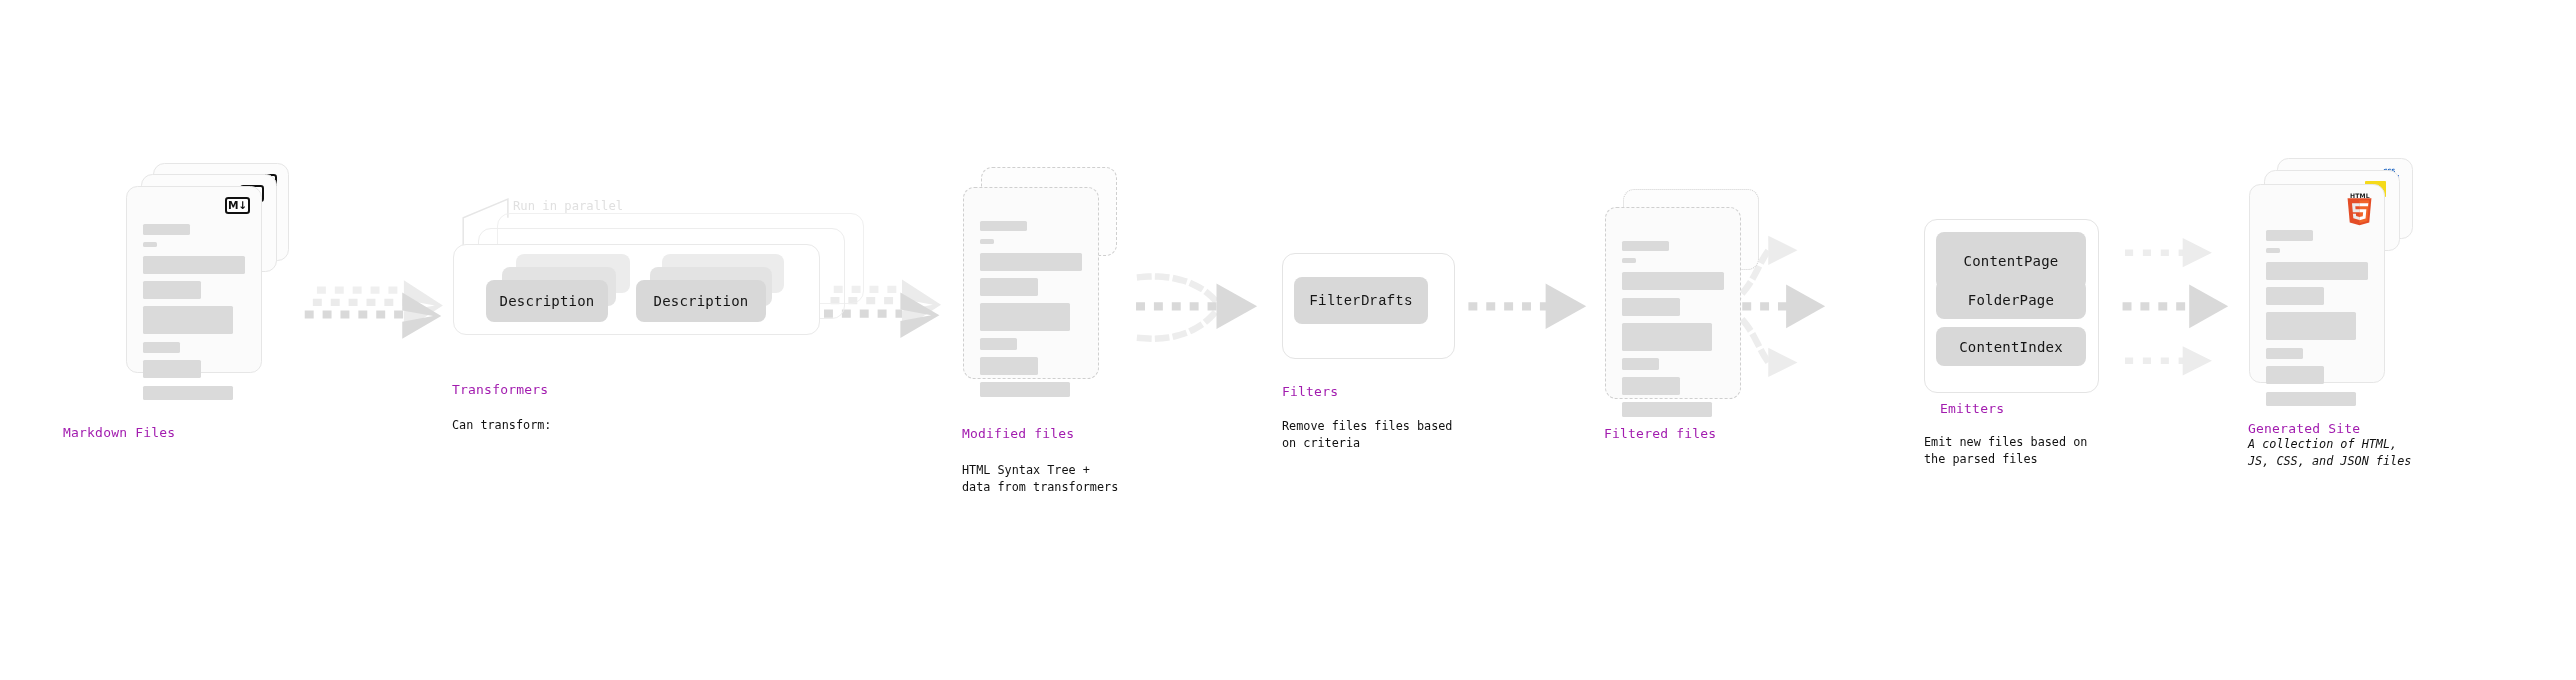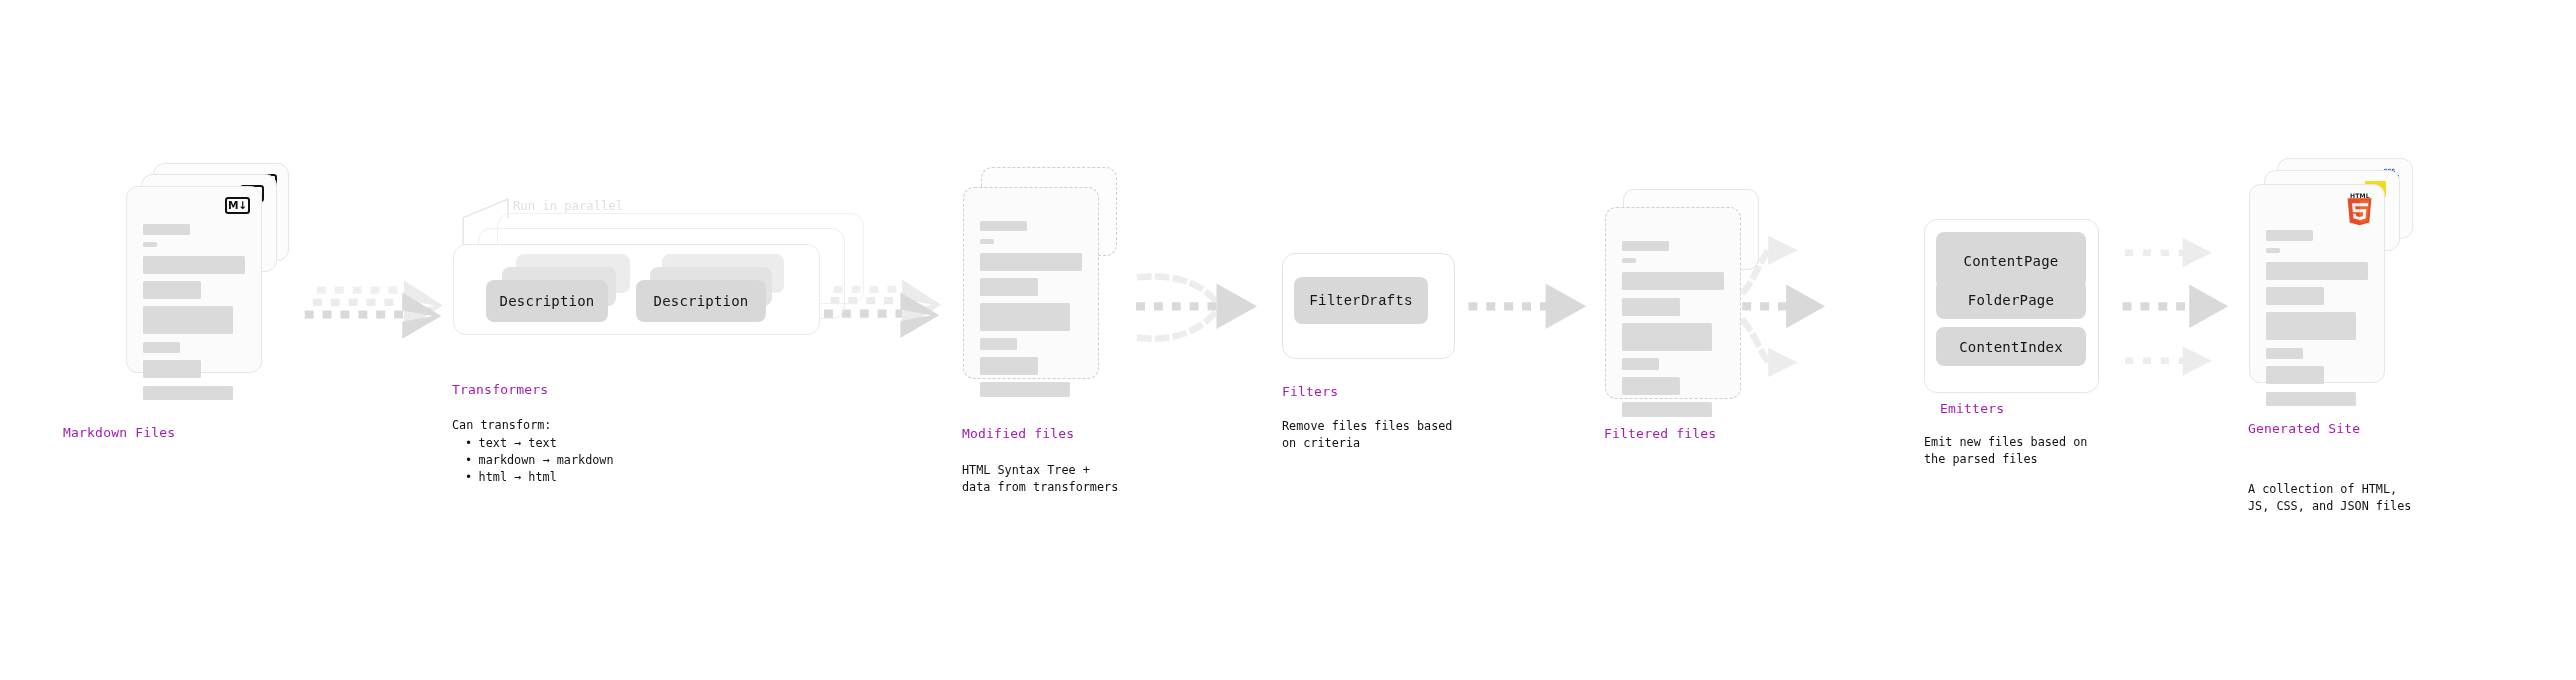--- a/index.html
+++ b/index.html
@@ -305,27 +305,20 @@
 
     <div class="chip" style="left:486px; top:280px; width:122px; height:42px;">Description</div>
     <div class="chip" style="left:636px; top:280px; width:130px; height:42px;">Description</div>
 
     <div class="note-parallel" style="left:513px; top:199px;">Run in parallel</div>
 
   </div>
 
   <div class="caption" style="left:452px; top:382px;">Transformers</div>
   <div class="subcaption" style="left:452px; top:417px;">Can transform:</div>
-  <div class="bullets" style="left:452px; top:435px;">
-    <ul>
-      <li>text → text</li>
-      <li>markdown → markdown</li>
-      <li>html → html</li>
-    </ul>
-  </div>
 
   <div class="stage" style="left:0;">
     <div class="docstack" style="left:963px; top:167px;">
 
       <div class="doc dashed" style="left:18px; top:0px; width:136px; height:89px; background:#fdfdfd;"></div>
 
       <div class="doc dashed" style="left:0px; top:20.3px; width:136px; height:192px;">
         <div class="doc-body" style="top:32.5px;">
           <div class="bar" style="width:46%;  height:10.6px;"></div>
           <div class="bar" style="width:14%;  height:4.9px;  margin-bottom:9px;"></div>
@@ -427,18 +420,18 @@
           <div class="bar" style="width:57%;  height:18px;"></div>
           <div class="bar" style="width:88%;  height:28px;"></div>
           <div class="bar" style="width:36%;  height:11.4px;"></div>
           <div class="bar" style="width:57%;  height:18px;"></div>
           <div class="bar" style="width:88%;  height:14.6px;"></div>
         </div>
       </div>
     </div>
 
     <div class="caption" style="left:2248px; top:421px;">Generated Site</div>
-    <div class="subcaption" style="left:2248px; top:481px;">A collection of HTML,
+    <div class="subcaption" style="left:2248px; top:436px;font-style:italic;">A collection of HTML,
 JS, CSS, and JSON files</div>
   </div>
 
 </div>
 
 
 </body></html>

